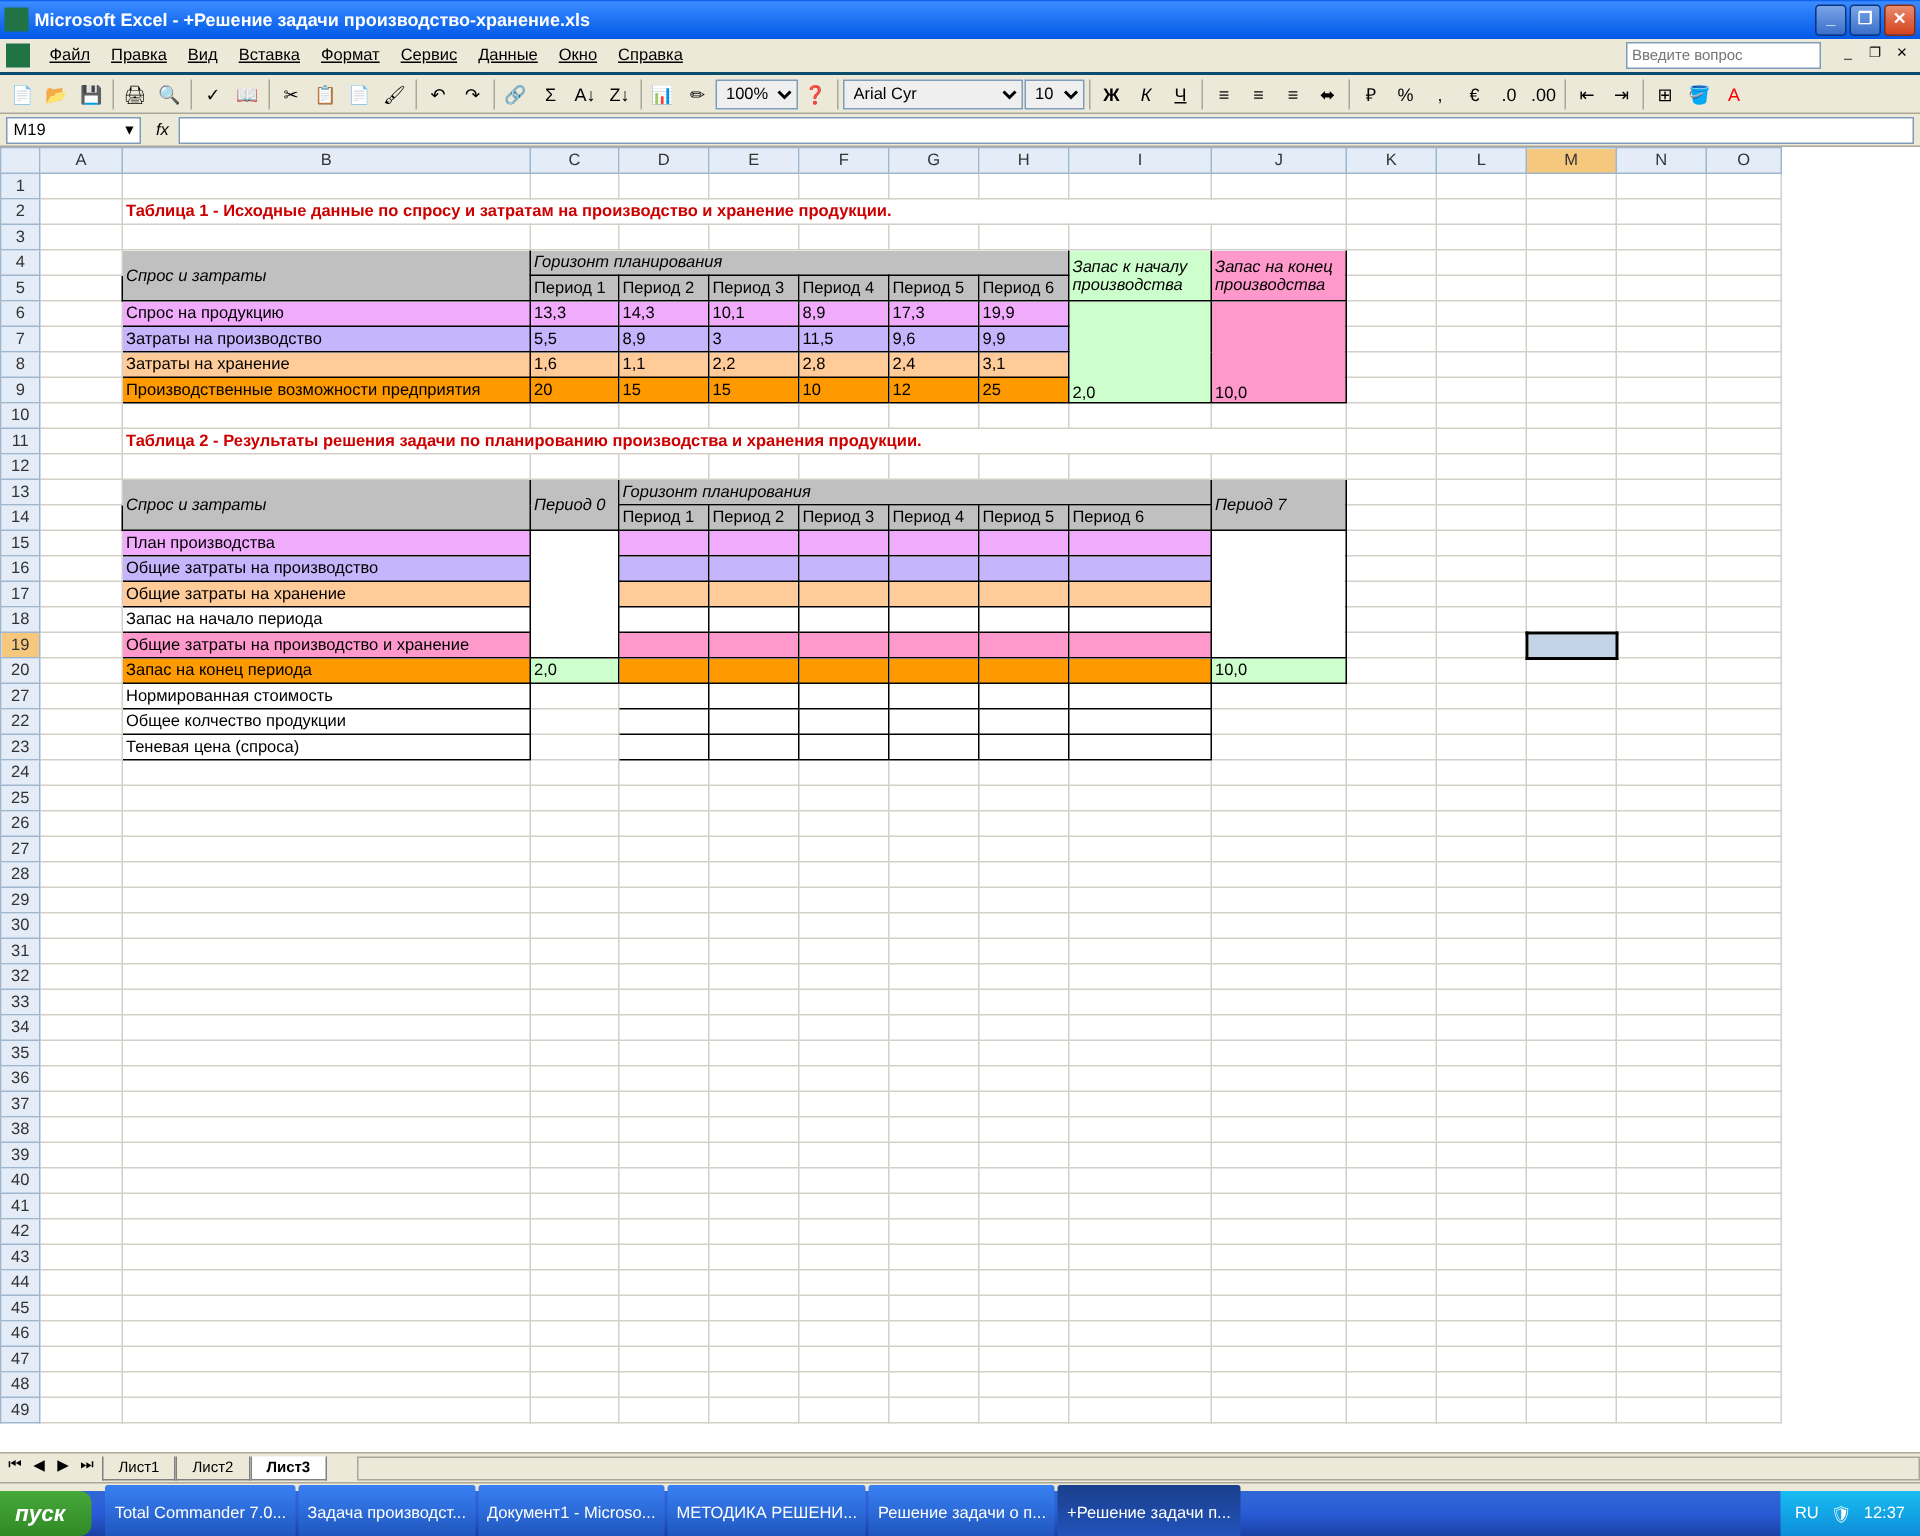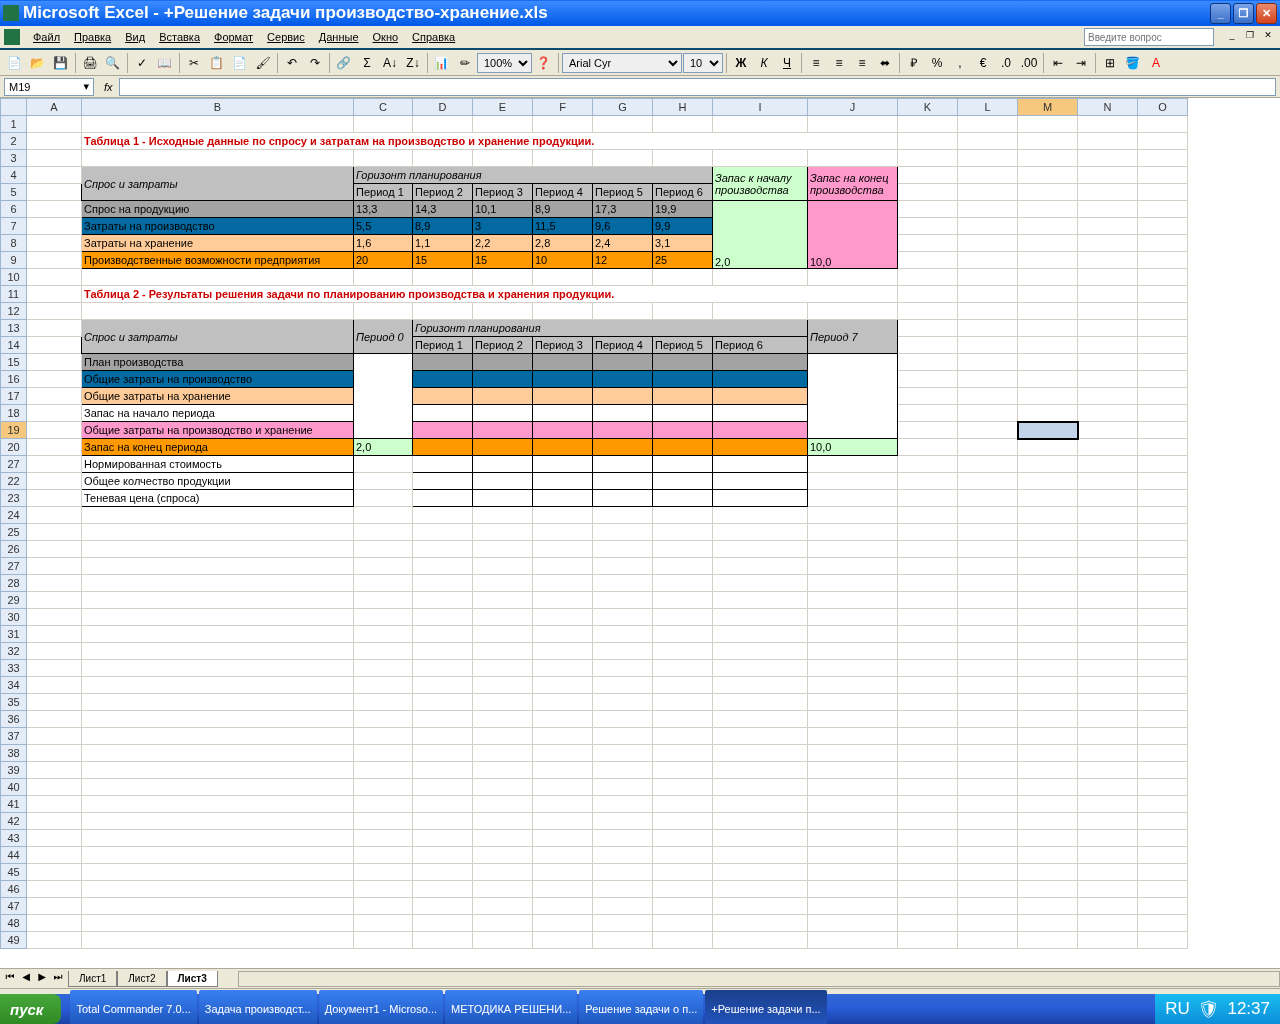--- a/index.html
+++ b/index.html
@@ -1,19 +1,19 @@
 <!DOCTYPE html>
 <html><head>
 <meta charset="utf-8">
 <style>
 * { box-sizing: border-box; margin: 0; padding: 0; }
 body { font-family: Tahoma, Arial, sans-serif; font-size: 11px; background: #ece9d8; width: 1280px; height: 1024px; overflow: hidden; position: relative; }
 .titlebar { background: linear-gradient(to bottom, #0058e6 0%, #3a8bff 5%, #0058e6 100%); height: 26px; display: flex; align-items: center; padding: 0 3px; color: white; }
 .titlebar .icon { width: 16px; height: 16px; background: #217346; margin-right: 4px; }
-.titlebar .title { flex: 1; font-weight: bold; font-size: 17px; }
+.titlebar .title { flex: 1; font-weight: bold; font-size: 12px; }
 .winbtns { display: flex; gap: 2px; }
 .winbtn { width: 21px; height: 21px; background: linear-gradient(to bottom, #7ba4e8, #3a6fc8); border: 1px solid #0a3380; border-radius: 3px; color: white; text-align: center; line-height: 18px; font-size: 11px; font-weight: bold; cursor: pointer; }
 .winbtn.close { background: linear-gradient(to bottom, #e88b6f, #d4421b); border-color: #8b2a0e; }
 .menubar { background: #ece9d8; height: 24px; display: flex; align-items: center; padding: 0 4px; border-bottom: 2px solid #0c4a6e; }
 .menubar .excel-icon { width: 16px; height: 16px; background: #217346; margin-right: 6px; }
 .menuitem { padding: 3px 7px; cursor: pointer; }
 .menuitem u { text-decoration: underline; }
 .question-box { margin-left: auto; display: flex; align-items: center; gap: 4px; }
 .question-input { width: 130px; height: 18px; border: 1px solid #7f9db9; padding: 0 3px; font-size: 10px; color: #999; }
 .doc-btns { display: flex; gap: 2px; margin-left: 6px; }
@@ -29,36 +29,36 @@
 .grid-area { background: white; position: relative; height: 870px; overflow: hidden; }
 .grid-table { border-collapse: collapse; table-layout: fixed; }
 .grid-table th, .grid-table td { border: 1px solid #d4d0c8; font-size: 11px; font-family: "Arial", sans-serif; height: 17px; padding: 0 2px; overflow: hidden; white-space: nowrap; text-align: left; }
 .grid-table th { background: #e4ecf7; text-align: center; font-weight: normal; border: 1px solid #9eb6ce; color: #333; }
 .grid-table th.rowhdr { width: 25px; }
 .col-A { width: 55px; } .col-B { width: 272px; } .col-C { width: 59px; } .col-D { width: 60px; } .col-E { width: 60px; } .col-F { width: 60px; } .col-G { width: 60px; } .col-H { width: 60px; } .col-I { width: 95px; } .col-J { width: 90px; } .col-K { width: 60px; } .col-L { width: 60px; } .col-M { width: 60px; } .col-N { width: 60px; } .col-O { width: 50px; }
 .title-red { color: #cc0000; font-weight: bold; text-align: center; }
 .hdr-grey { background: #c0c0c0; border: 1px solid #000 !important; text-align: center; font-style: italic; }
 .hdr-grey2 { background: #c0c0c0; border: 1px solid #000 !important; text-align: center; }
 .bblack { border: 1px solid #000 !important; }
-.yellow { background: #a3a3a3; } .lgreen { background: #0369a1; } .peach { background: #ffcc99; } .orange { background: #ff9900; } .pink { background: #ff99cc; } .mint { background: #ccffcc; }
+.yellow { background: #f0abfc; } .lgreen { background: #c4b5fd; } .peach { background: #ffcc99; } .orange { background: #ff9900; } .pink { background: #ff99cc; } .mint { background: #ccffcc; }
 .ralign { text-align: right; }
 .sel-cell { background: #c3d3e8 !important; border: 2px solid #000 !important; }
 .sel-row-hdr, .sel-col-hdr { background: #f6c87e !important; }
 .sheet-tabs { background: #ece9d8; height: 20px; display: flex; align-items: center; border-top: 1px solid #aca899; font-size: 10px; }
 .tab-nav { display: flex; padding: 0 2px; }
 .tab-nav-btn { width: 16px; height: 16px; text-align: center; cursor: pointer; }
 .sheet-tab { padding: 2px 10px; background: #ece9d8; border: 1px solid #808080; border-top: none; cursor: pointer; }
 .sheet-tab.active { background: white; font-weight: bold; }
 .hscroll { flex: 1; margin-left: 20px; height: 16px; background: #ece9d8; border: 1px solid #aca899; position: relative; }
 .status-bar { background: #ece9d8; height: 20px; display: flex; align-items: center; padding: 0 6px; border-top: 1px solid #aca899; font-size: 11px; }
 .taskbar { position: absolute; bottom: 0; left: 0; right: 0; height: 30px; background: linear-gradient(to bottom, #3168d5 0%, #2a5bd7 50%, #1941a5 100%); display: flex; align-items: center; }
 .start-btn { height: 30px; padding: 0 18px 0 10px; background: linear-gradient(to bottom, #47a83b 0%, #2f8a24 100%); color: white; font-weight: bold; font-style: italic; font-size: 15px; display: flex; align-items: center; border-radius: 0 8px 8px 0; }
 .task-item { height: 38px; margin: 0 1px; padding: 0 6px; background: linear-gradient(to bottom, #3980f4, #1c52b8); color: white; font-size: 11px; display: flex; align-items: center; border-radius: 2px; max-width: 155px; overflow: hidden; cursor: pointer; }
 .task-item.active { background: linear-gradient(to bottom, #1a3f8c, #2355c0); }
-.tray { margin-left: auto; height: 30px; background: linear-gradient(to bottom, #18bdf2, #0d8dd8); padding: 0 10px; display: flex; align-items: center; color: white; font-size: 17px; gap: 8px; }
+.tray { margin-left: auto; height: 30px; background: linear-gradient(to bottom, #18bdf2, #0d8dd8); padding: 0 10px; display: flex; align-items: center; color: white; font-size: 11px; gap: 8px; }
 </style>
 </head>
 <body>
 
 <div class="titlebar">
   <div class="icon"></div>
   <div class="title">Microsoft Excel - +Решение задачи производство-хранение.xls</div>
   <div class="winbtns">
     <div class="winbtn">_</div>
     <div class="winbtn">❐</div>

